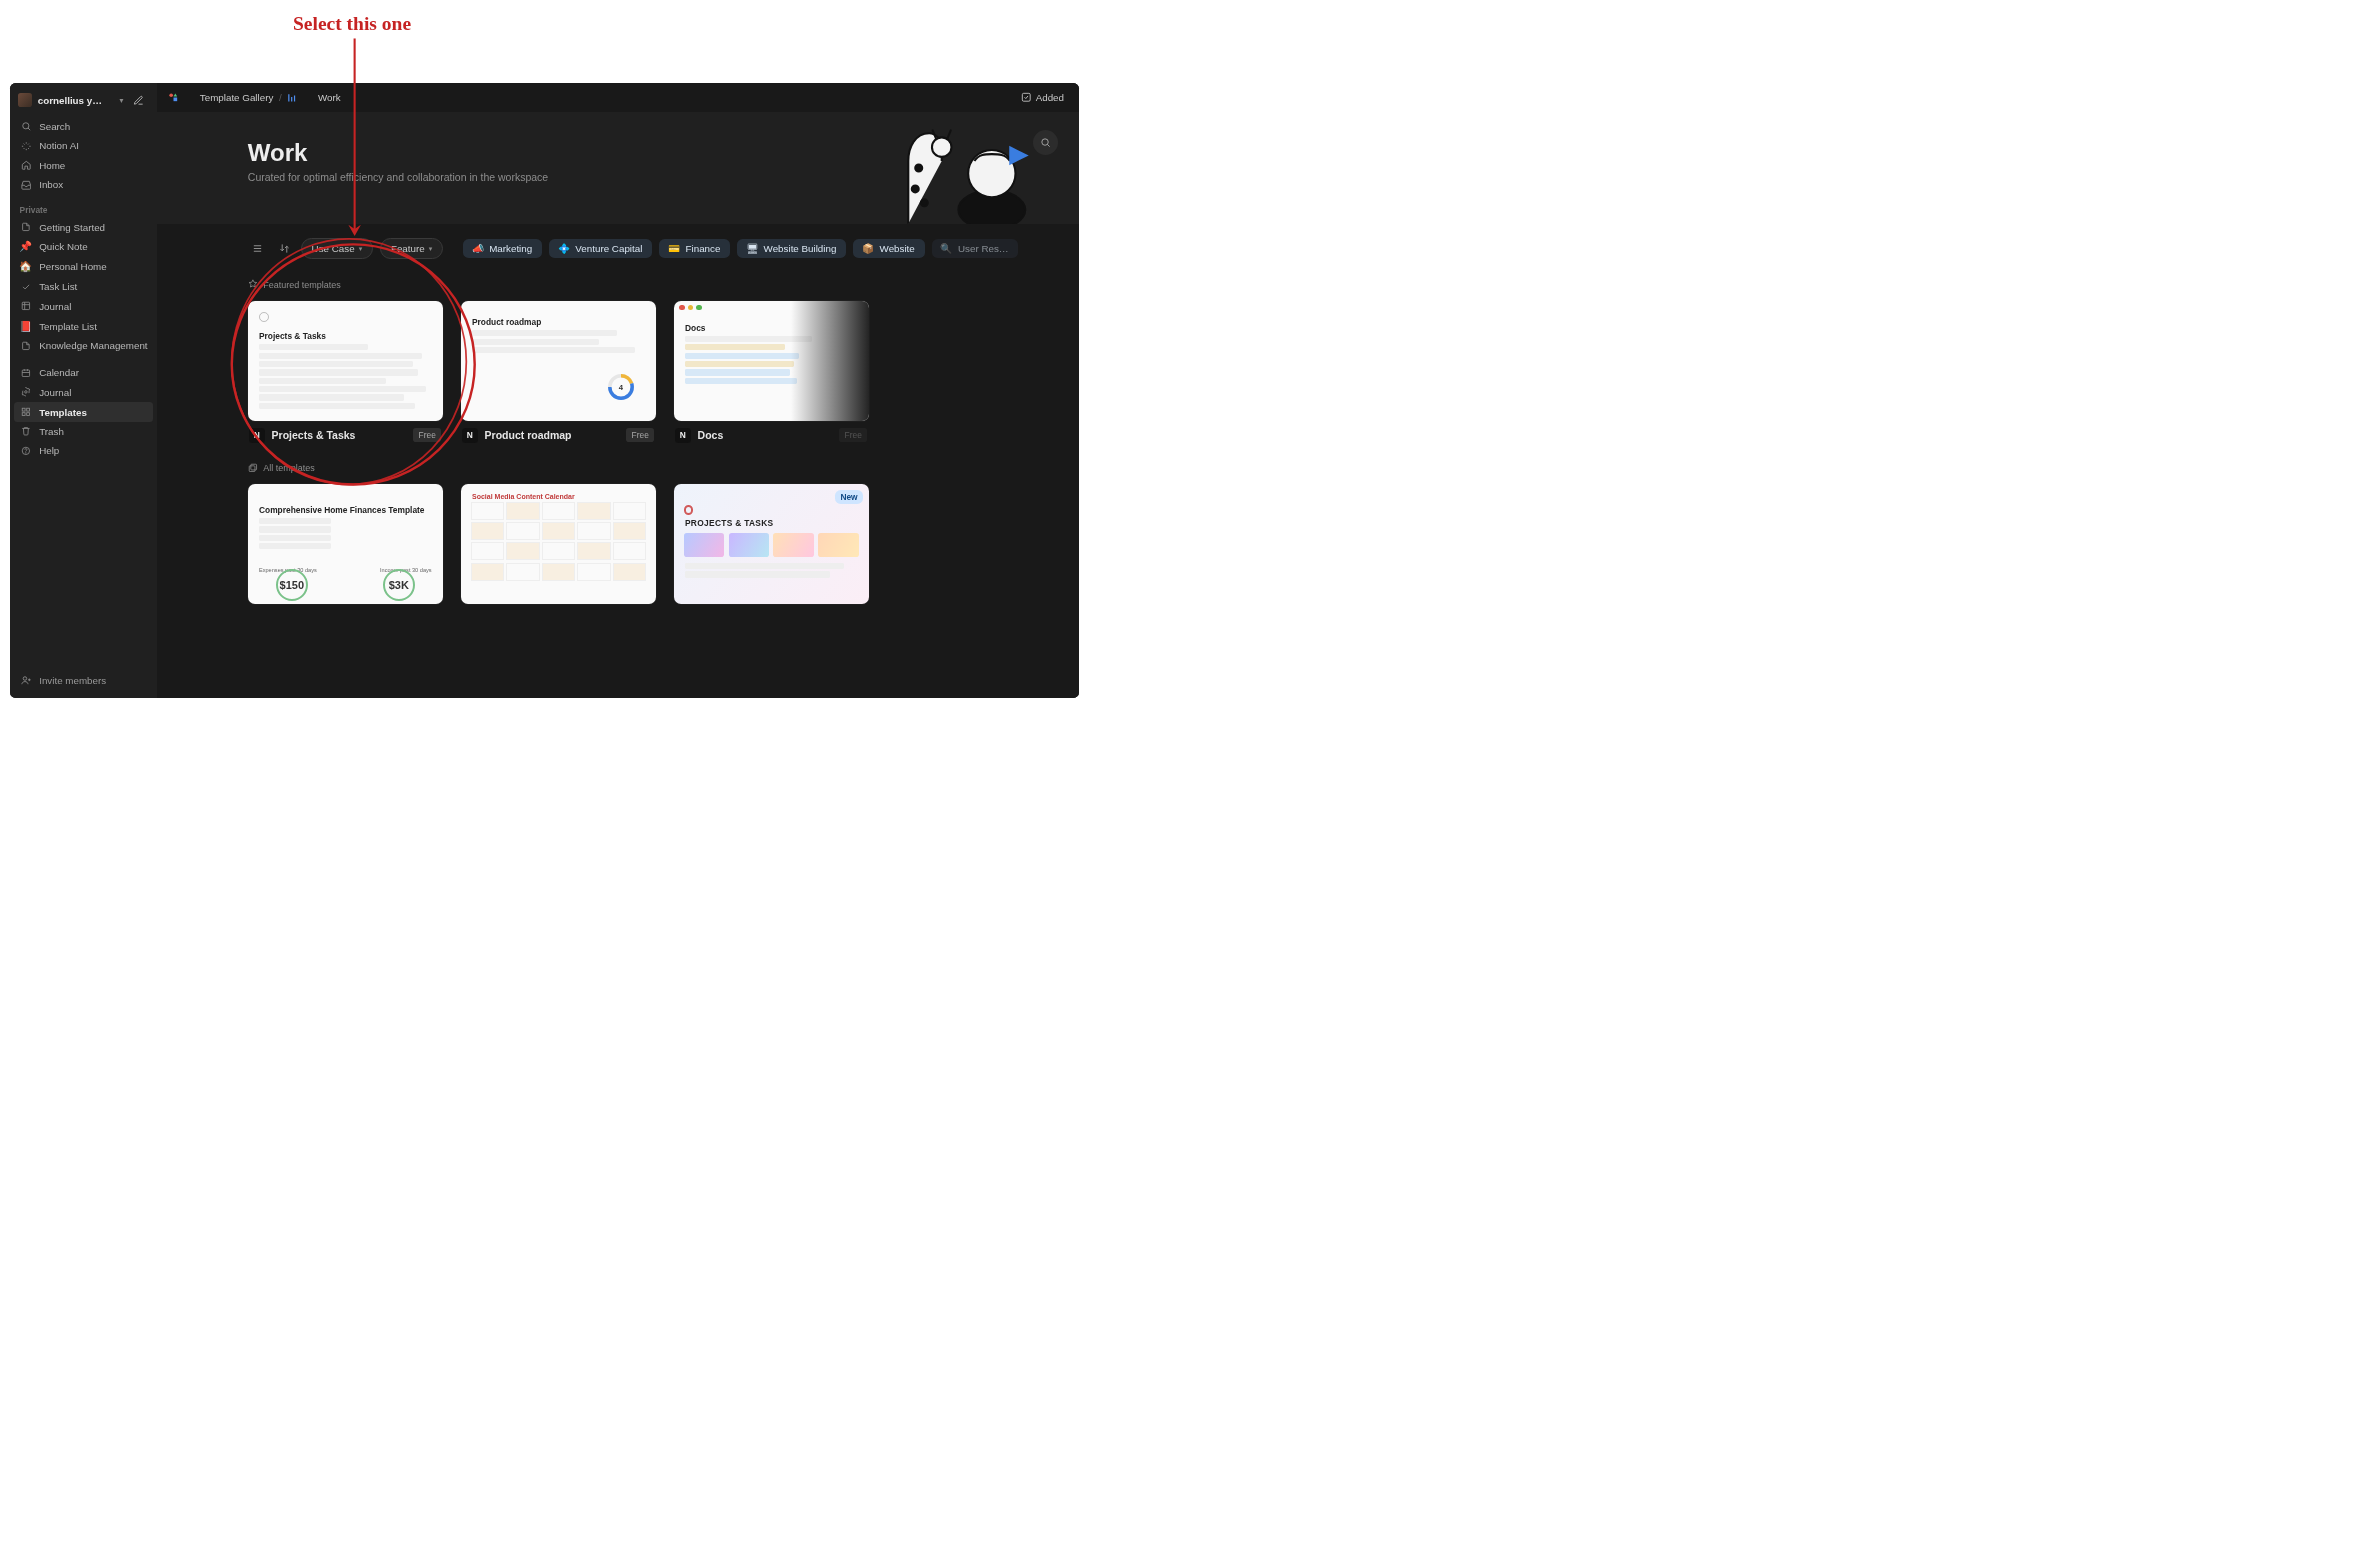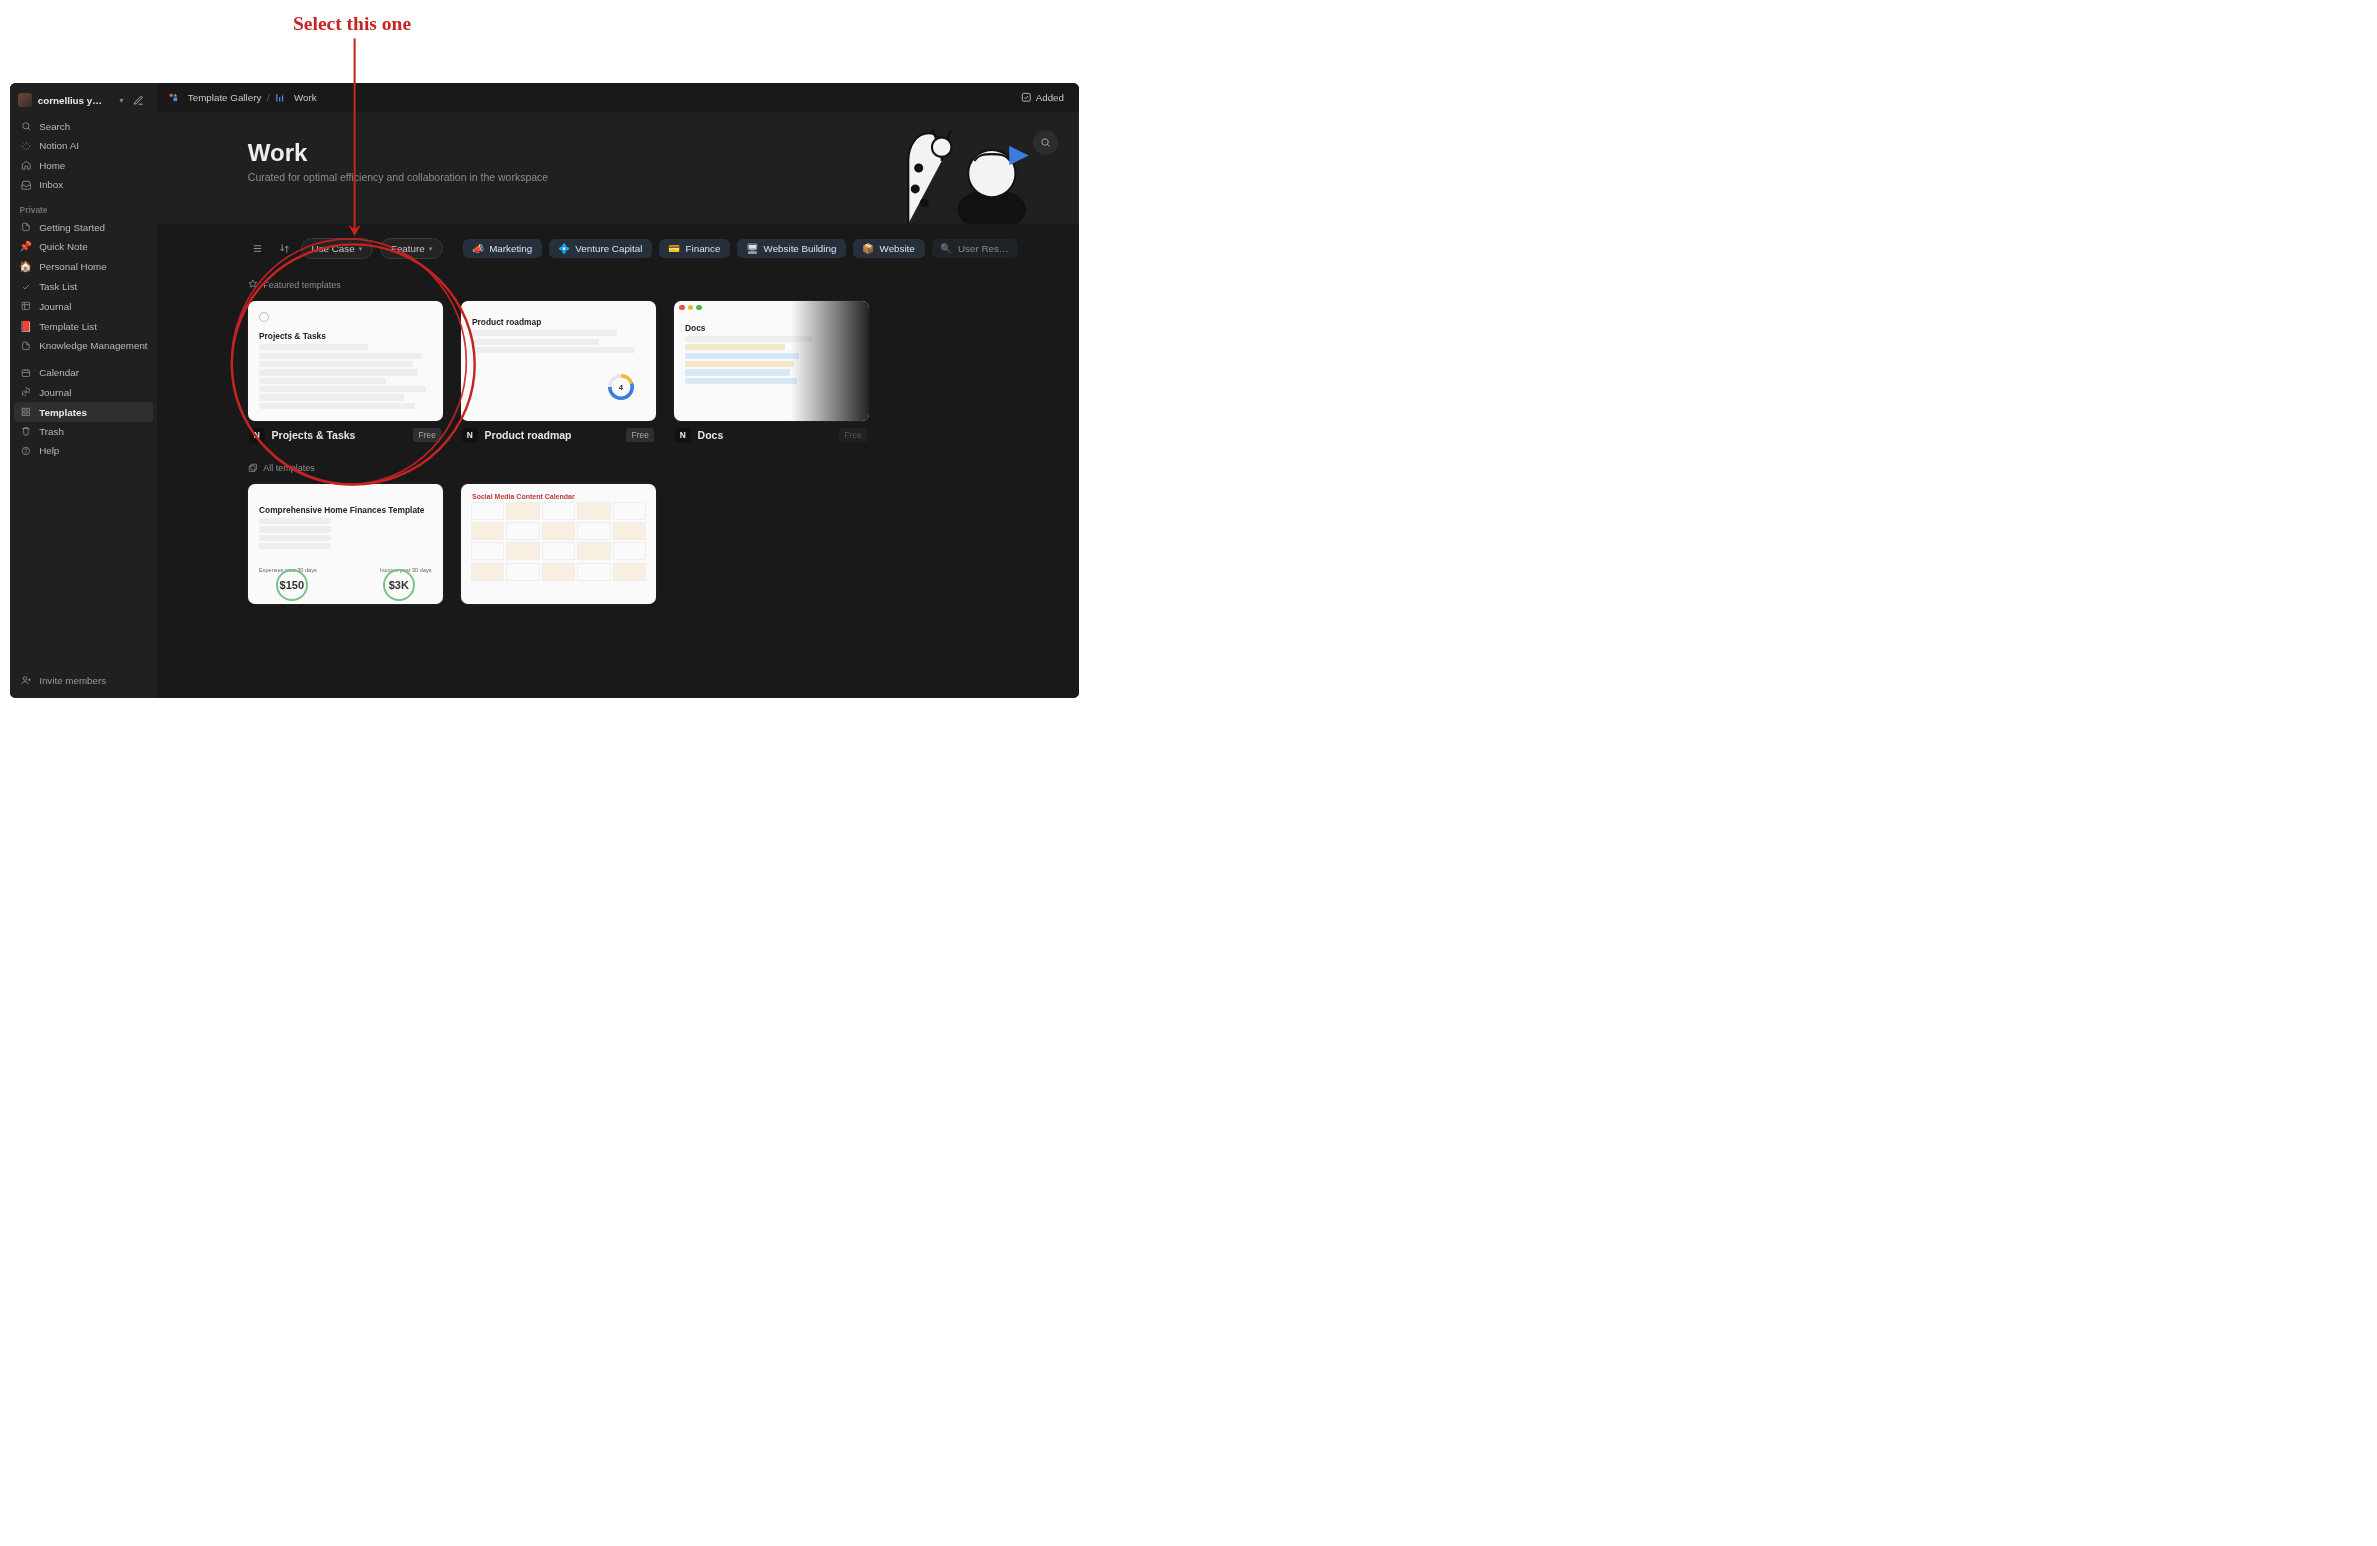--- a/index.html
+++ b/index.html
@@ -87,21 +87,21 @@
     overflow:hidden;
   }
   .topbar {
     height: 29px;
     display:flex; align-items:center;
     padding: 0 11px;
     gap: 5.6px;
     font-size: 9.8px;
     color:#c9c9c9;
   }
-  .crumb { display:flex; align-items:center; gap:9px; cursor:pointer;text-align:center;}
+  .crumb { display:flex; align-items:center; gap:21px; cursor:pointer;text-align:center;}
   .crumb-sep { color:#5a5a5a; }
   .topbar-right { margin-left:auto; display:flex; align-items:center; gap:4.2px; color:#c9c9c9;}
   .tb-btn { display:flex; align-items:center; gap:4.2px; padding:2.8px 4.2px; border-radius:2.8px; cursor:pointer;}
 
   
   .hero {
     position:relative;
     background:#202020;
     padding: 26.5px 0 24px 91px;
     min-height: 112px;
@@ -625,20 +625,39 @@
                 <div style="height:18px;border:0.7px solid #eee"></div>
               <div style="height:18px;border:0.7px solid #eee;background:#f8efe1"></div>
                 <div style="height:18px;border:0.7px solid #eee"></div>
                 <div style="height:18px;border:0.7px solid #eee;background:#f8efe1"></div>
                 <div style="height:18px;border:0.7px solid #eee"></div>
                 <div style="height:18px;border:0.7px solid #eee;background:#f8efe1"></div>
             </div>
           </div>
         </div>
       </div>
+      <div class="tcard">
+        <div class="thumb" style="background:linear-gradient(130deg,#eef3fb,#fbeef6)">
+          <span class="newbadge">New</span>
+          <div class="thumb-inner" style="top:21px">
+            <div style="width:9.8px;height:9.8px;border:2.1px solid #d15a5a;border-radius:50%;margin:0 0 2.8px 2.8px"></div>
+            <div class="thumb-title" style="margin-top:0;letter-spacing:0.3px">PROJECTS &amp; TASKS</div>
+            <div style="display:flex;gap:4.2px;margin:5.6px 2.8px">
+              <div style="flex:1;height:24px;border-radius:2.8px;background:linear-gradient(120deg,#b7c9ff,#f3b7e6)"></div>
+              <div style="flex:1;height:24px;border-radius:2.8px;background:linear-gradient(120deg,#c9b7ff,#b7e6f3)"></div>
+              <div style="flex:1;height:24px;border-radius:2.8px;background:linear-gradient(120deg,#ffe0b7,#ffc7e0)"></div>
+              <div style="flex:1;height:24px;border-radius:2.8px;background:linear-gradient(120deg,#ffd7b7,#ffe8b7)"></div>
+            </div>
+            <div class="row-bars">
+                <div style="width:88%"></div>
+                <div style="width:80%"></div>
+              </div>
+          </div>
+        </div>
+      </div>
     </div>
   </main>
 </div>
 
 <div class="anno">
   <div class="anno-text">Select this one</div>
   <svg viewBox="0 0 1560 1014" width="1089" height="708">
 
     <path d="M508 55 L508 330" stroke="#c62323" stroke-width="3" fill="none"></path>
     <path d="M508 338 l-9 -16 l9 6 l9 -6 z" fill="#c62323"></path>

